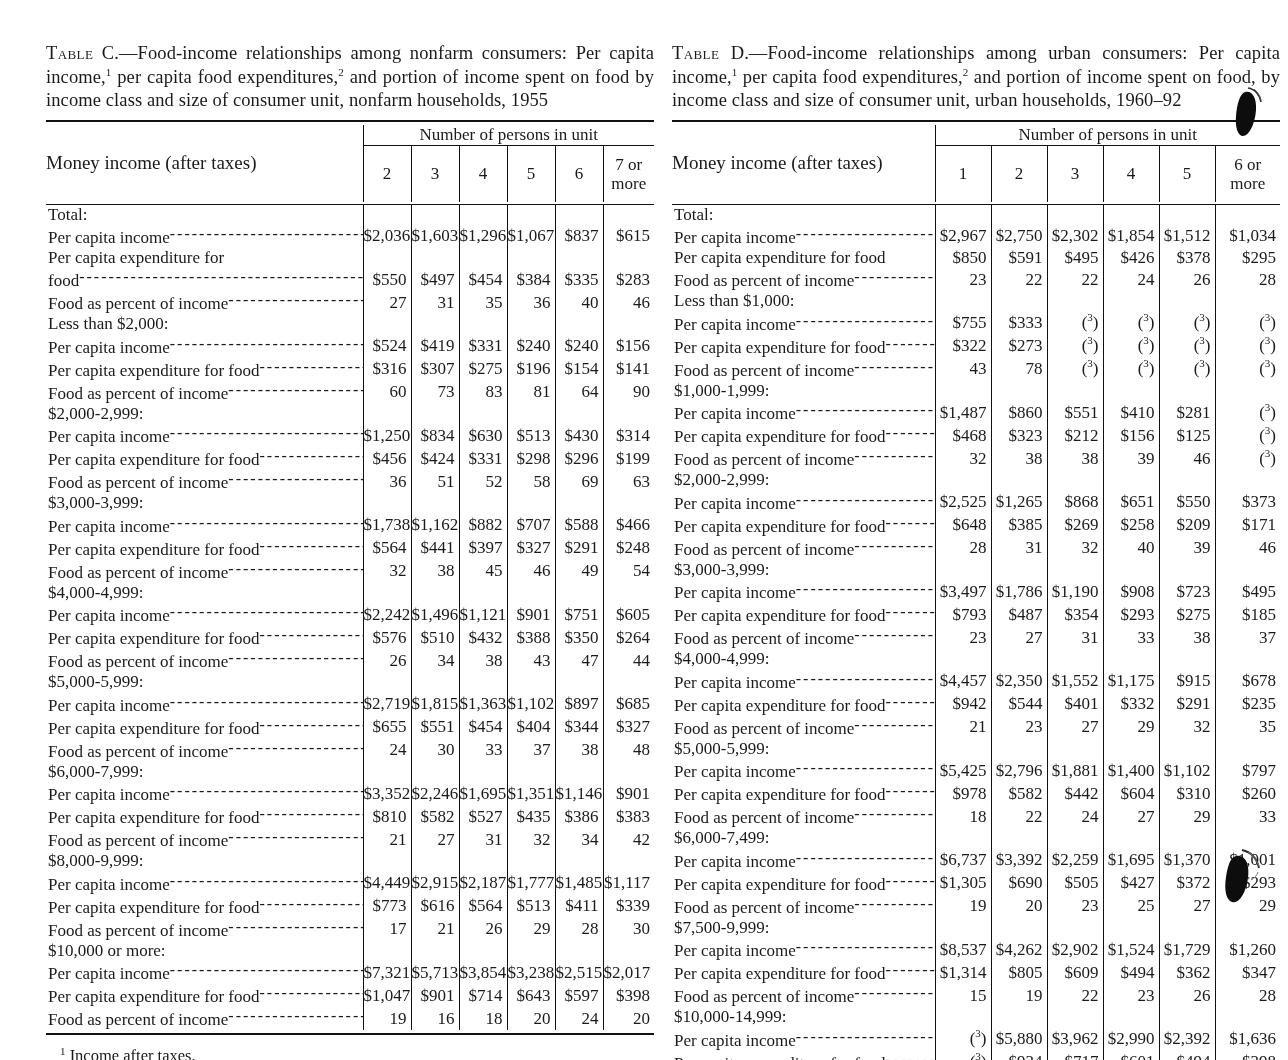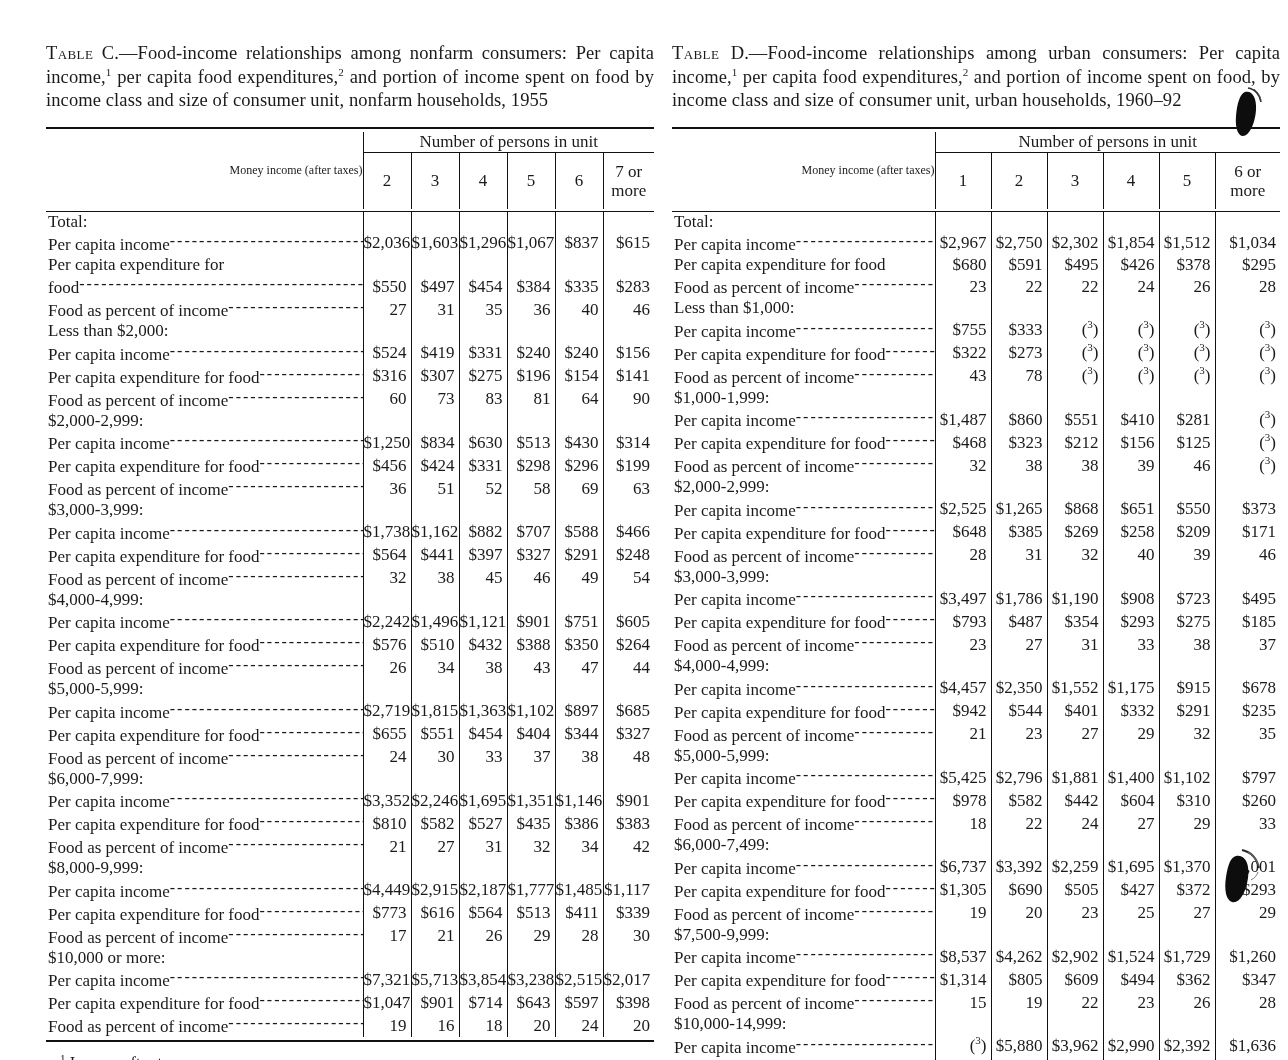--- a/index.html
+++ b/index.html
@@ -28,21 +28,21 @@
   }
   #block-c { left: 46px; }
   #block-d { left: 672px; }
 
   
   .caption {
     font-size: 18.5px;
     line-height: 23.5px;
     text-align: justify;
     text-justify: inter-word;
-    margin: 0 0 14px 0;
+    margin: 0 0 7px 0;
     letter-spacing: .1px;
   }
   .caption .tnum {
     font-variant: small-caps;
     font-size: 18.5px;
     letter-spacing: .4px;
   }
   .caption .sup {
     font-size: 11px;
     vertical-align: super;
@@ -60,23 +60,23 @@
   .tbl .rule-bot td { border-bottom: 2.2px solid #111; height: 3px; padding: 0; }
 
   .hdr-spanner {
     text-align: center;
     font-size: 17px;
     padding: 6px 0 5px 0;
     border-bottom: 1.4px solid #111;
     border-left: 1.4px solid #111;
   }
   .hdr-stub {
-    text-align: right;
+    text-align: left;
     vertical-align: middle;
-    font-size: 12px;
+    font-size: 19px;
     padding: 0 4px;
   }
   .hdr-num {
     text-align: center;
     vertical-align: middle;
     font-size: 17px;
     height: 56px;
     border-left: 1.4px solid #111;
     line-height: 19px;
     padding: 0 2px;
@@ -583,21 +583,21 @@
             <td class="stub ind2">Per capita income<span class="leader"> ----------------------------------------</span></td>
             <td class="num">$2,967</td>
             <td class="num">$2,750</td>
             <td class="num">$2,302</td>
             <td class="num">$1,854</td>
             <td class="num">$1,512</td>
             <td class="num">$1,034</td>
           </tr>
           <tr class="datarow">
             <td class="stub ind2">Per capita expenditure for food</td>
-            <td class="num">$680</td>
+            <td class="num">$850</td>
             <td class="num">$591</td>
             <td class="num">$495</td>
             <td class="num">$426</td>
             <td class="num">$378</td>
             <td class="num">$295</td>
           </tr>
           <tr class="datarow">
             <td class="stub ind2">Food as percent of income<span class="leader"> ----------------------------------------</span></td>
             <td class="num">23</td>
             <td class="num">22</td>

